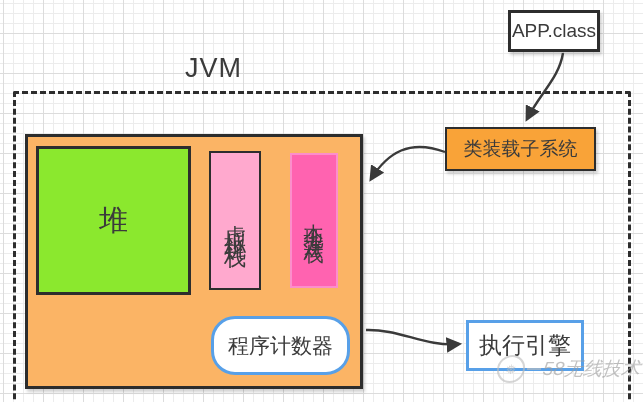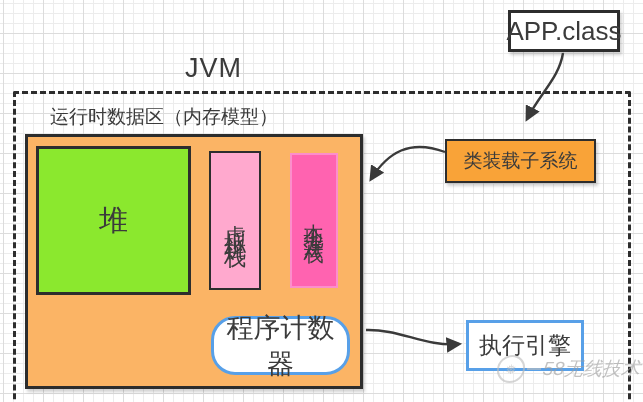--- a/index.html
+++ b/index.html
@@ -32,23 +32,23 @@
     border:3px dashed #2d2d2d;border-radius:2px;
   }
   #runtime-label{
     left:50px;top:104px;font-size:19px;color:#3b3b3b;white-space:nowrap;
   }
   #runtime-container{left:25px;top:134px;width:338px;height:255px;border:3px solid #2d2d2d;}
   #heap{left:8px;top:9px;width:155px;height:149px;border:3px solid #2d2d2d;font-size:29px;}
   #vm-stack{left:181px;top:14px;width:52px;height:139px;border:2px solid #2d2d2d;font-size:22px;}
   #native-stack{left:262px;top:16px;width:48px;height:135px;font-size:20px;}
   #method-area{left:7px;top:171px;width:153px;height:75px;border:3px solid #2d2d2d;font-size:25px;}
-  #program-counter{left:183px;top:179px;width:139px;height:59px;background:#fff;font-size:27px;border-radius:24px;}
+  #program-counter{left:183px;top:179px;width:139px;height:59px;background:#fff;font-size:21px;border-radius:24px;}
   .vtext{writing-mode:vertical-rl;text-orientation:upright;letter-spacing:7px;line-height:1;}
-  #app-class{left:508px;top:10px;width:112px;height:42px;background:#fff;border:3px solid #2d2d2d;font-size:26px;}
+  #app-class{left:508px;top:10px;width:92px;height:42px;background:#fff;border:3px solid #2d2d2d;font-size:19px;}
   #class-loader{left:445px;top:127px;width:151px;height:44px;border:2px solid #2d2d2d;font-size:19px;}
   #execution-engine{left:466px;top:320px;width:118px;height:51px;background:#fff;font-size:23px;}
   #arrow-layer{position:absolute;left:0;top:0;width:643px;height:402px;pointer-events:none;}
   #arrow-layer path{fill:none;stroke:#3a3a3a;stroke-width:2.4;}
   #watermark{
     left:497px;top:355px;display:flex;align-items:center;gap:2px;
     color:#9e9e9e;opacity:0.62;font-size:19px;font-style:italic;
     transform:skewX(-6deg);white-space:nowrap;
   }
   #watermark .logo{
@@ -60,41 +60,40 @@
 </style>
 </head>
 <body>
 
 <div id="canvas">
 
   <div class="abs" id="jvm-title">JVM</div>
 
   <div class="abs" id="jvm-boundary"></div>
 
-  <div class="abs" id="runtime-label">运行时数据区（内存模型）</div>
 
   <div class="abs shadow" id="runtime-container" style="background-color: rgb(251, 180, 101);">
 
     <div class="abs node" id="heap" style="background-color: rgb(139, 232, 46);">堆</div>
 
     <div class="abs node" id="vm-stack" style="background-color: rgb(255, 169, 206);">
       <span class="vtext">虚拟机栈</span>
     </div>
 
     <div class="abs node" id="native-stack" style="border-style: solid; border-width: 2px; background-color: rgb(255, 99, 176); border-color: rgb(252, 142, 203);">
       <span class="vtext" style="letter-spacing:5px;">本地方法栈</span>
     </div>
 
 
     <div class="abs node" id="program-counter" style="border-style: solid; border-width: 3px; border-color: rgb(88, 160, 232);">程序计数器</div>
   </div>
 
   <div class="abs node shadow" id="app-class">APP.class</div>
 
-  <div class="abs node shadow" id="class-loader" style="background-color: rgb(249, 163, 56); margin-top: 12px;">类装载子系统</div>
+  <div class="abs node shadow" id="class-loader" style="background-color: rgb(249, 163, 56);">类装载子系统</div>
 
   <div class="abs node" id="execution-engine" style="border-style: solid; border-width: 3px; border-color: rgb(88, 160, 232);">执行引擎</div>
 
   <svg id="arrow-layer" viewBox="0 0 643 402">
     <defs>
       <marker id="ah" viewBox="0 0 10 10" refX="8" refY="5" markerWidth="6.5" markerHeight="6.5" orient="auto-start-reverse">
         <path d="M0,0 L10,5 L0,10 z" style="fill:#3a3a3a;stroke:none"></path>
       </marker>
     </defs>
     <path d="M563,53 C559,78 541,92 527,119" marker-end="url(#ah)"></path>

